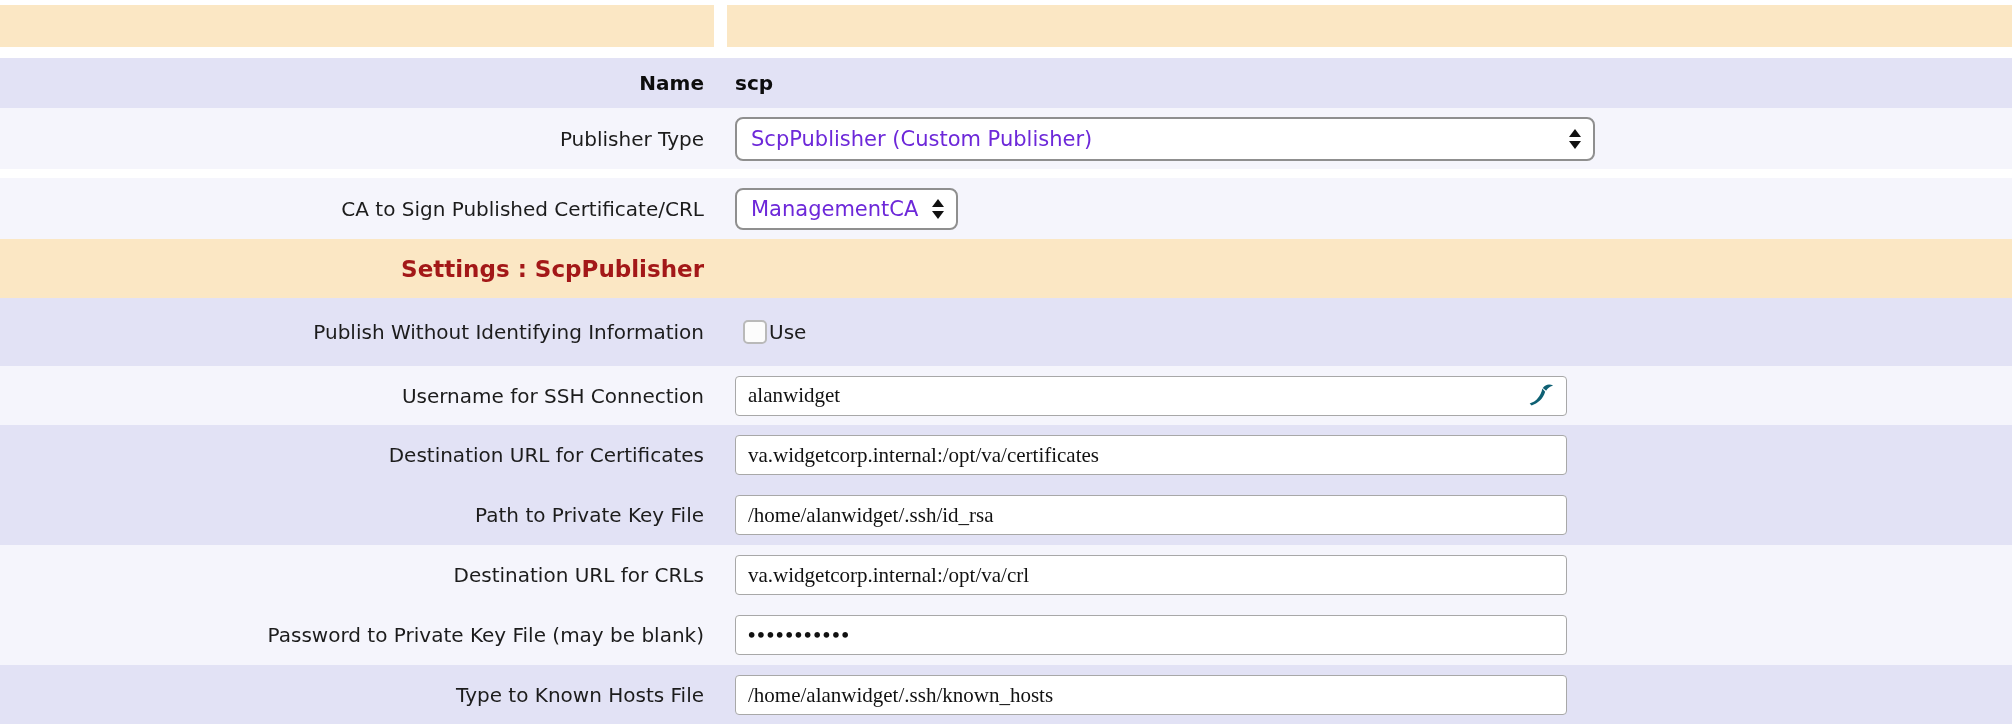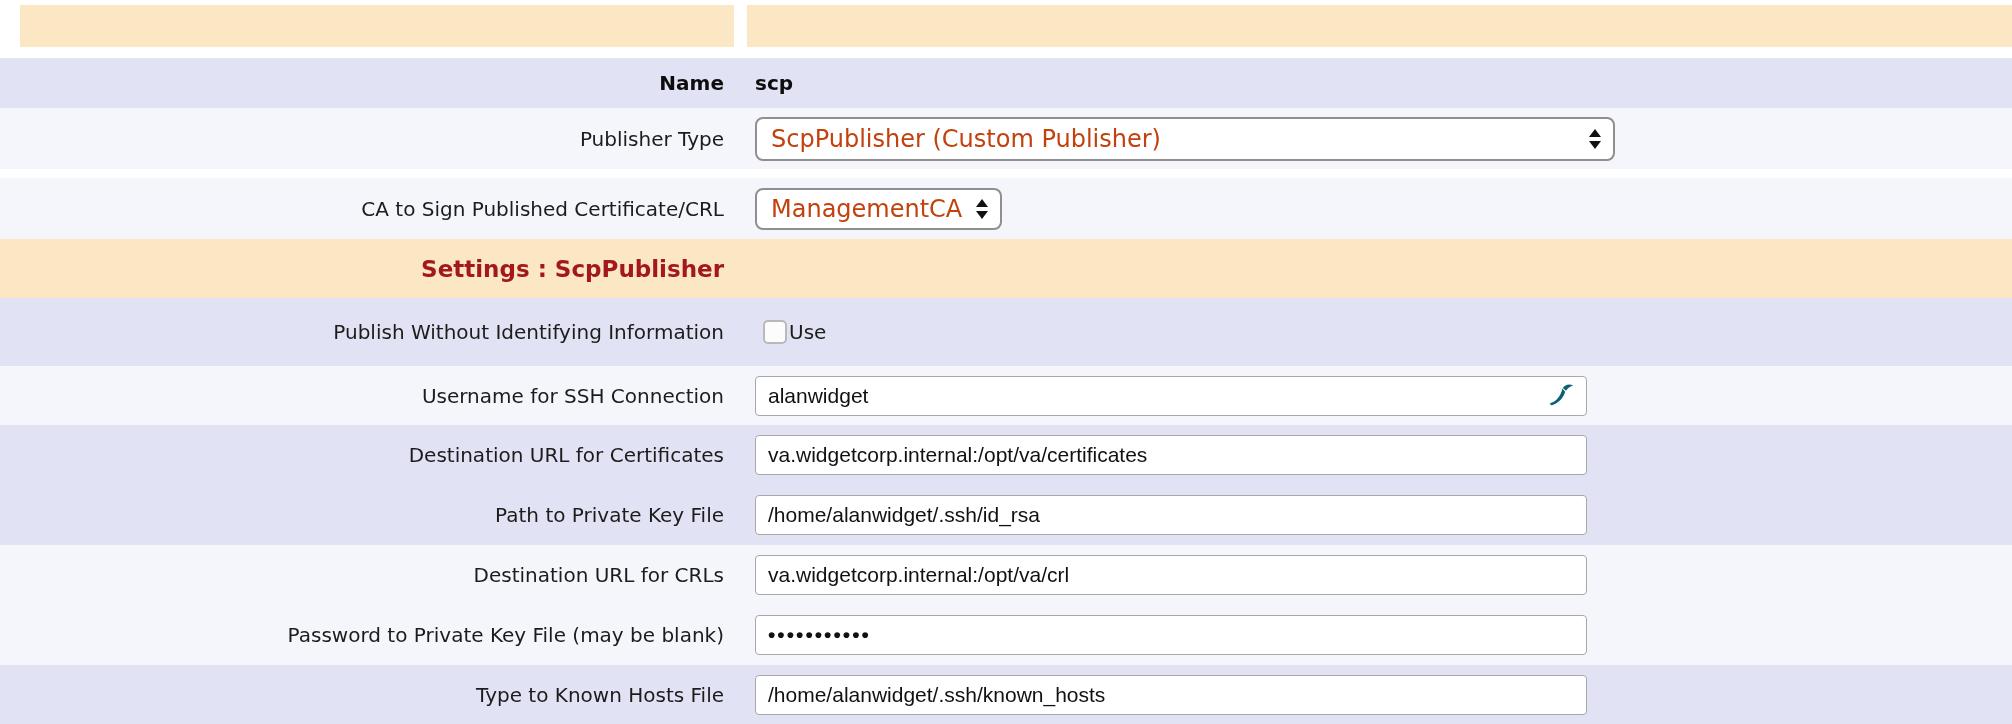--- a/index.html
+++ b/index.html
@@ -3,21 +3,21 @@
 <meta charset="utf-8">
 <style>
   html,body{margin:0;padding:0;}
   body{
     width:2012px;height:724px;
     background:#ffffff;
     font-family:"DejaVu Sans","Liberation Sans",sans-serif;
     color:#1a1a1a;
     overflow:hidden;
   }
-  .row{display:flex;align-items:center;box-sizing:border-box;padding-left:20px;}
+  .row{display:flex;align-items:center;box-sizing:border-box;}
   .cell-label{width:714px;height:100%;display:flex;justify-content:flex-end;align-items:center;padding-right:10px;box-sizing:border-box;}
   .cell-gap{width:13px;height:100%;}
   .cell-field{flex:1;height:100%;display:flex;align-items:center;padding-left:8px;box-sizing:border-box;}
   
   .bg-blue{background:#e2e2f5;}
   .bg-pale{background:#f5f5fc;}
   .bg-cream{background:#fbe7c4;}
   .cream-cells{background:#ffffff;}
   .cream-cells .cell-label,.cream-cells .cell-field{background:#fbe7c4;}
   
@@ -26,31 +26,31 @@
   .h60{height:60px}.h61{height:61px}
   
   .lbl{font-size:20px;color:#1c1c1c;white-space:nowrap;}
   .bold{font-weight:bold;color:#0d0d0d;}
   .value-bold{font-size:20px;font-weight:bold;color:#0d0d0d;}
   .settings-title{font-size:23px;font-weight:bold;color:#a31818;white-space:nowrap;}
   
   .select{
     background:#ffffff;border:2px solid #8f8f8f;border-radius:8px;
     display:flex;align-items:center;height:44px;box-sizing:border-box;
-    padding:0 12px 0 14px;font-size:24px;color:#c2410c;cursor:default;white-space:nowrap;
+    padding:0 12px 0 14px;font-size:21px;color:#6d28d9;cursor:default;white-space:nowrap;
   }
   .select.wide{width:860px;justify-content:space-between;}
   .select.compact{gap:14px;height:42px;}
   .spinner{display:flex;flex-direction:column;align-items:center;gap:4px;}
   .tri-up{width:0;height:0;border-left:6px solid transparent;border-right:6px solid transparent;border-bottom:8px solid #111;}
   .tri-down{width:0;height:0;border-left:6px solid transparent;border-right:6px solid transparent;border-top:8px solid #111;}
   
   .text-input{
     width:832px;height:40px;border:1px solid #a8a8a8;border-radius:4px;
-    padding:0 12px;font-size:21px;font-family:Liberation Sans, sans-serif;color:#111;
+    padding:0 12px;font-size:21px;font-family:Liberation Serif, serif;color:#111;
     box-sizing:border-box;background:#ffffff;outline:none;
   }
   .pw{font-weight:bold;letter-spacing:2px;}
   .input-wrap{position:relative;width:832px;height:40px;}
   .input-wrap .text-input{width:100%;}
   .pm-icon{position:absolute;right:12px;top:50%;transform:translateY(-50%);line-height:0;}
   
   .checkbox{width:20px;height:20px;border:2px solid #b9b9b9;border-radius:5px;background:#fcfcfc;margin-left:8px;}
   .use-label{font-size:20px;margin-left:2px;color:#1c1c1c;}
 </style>

